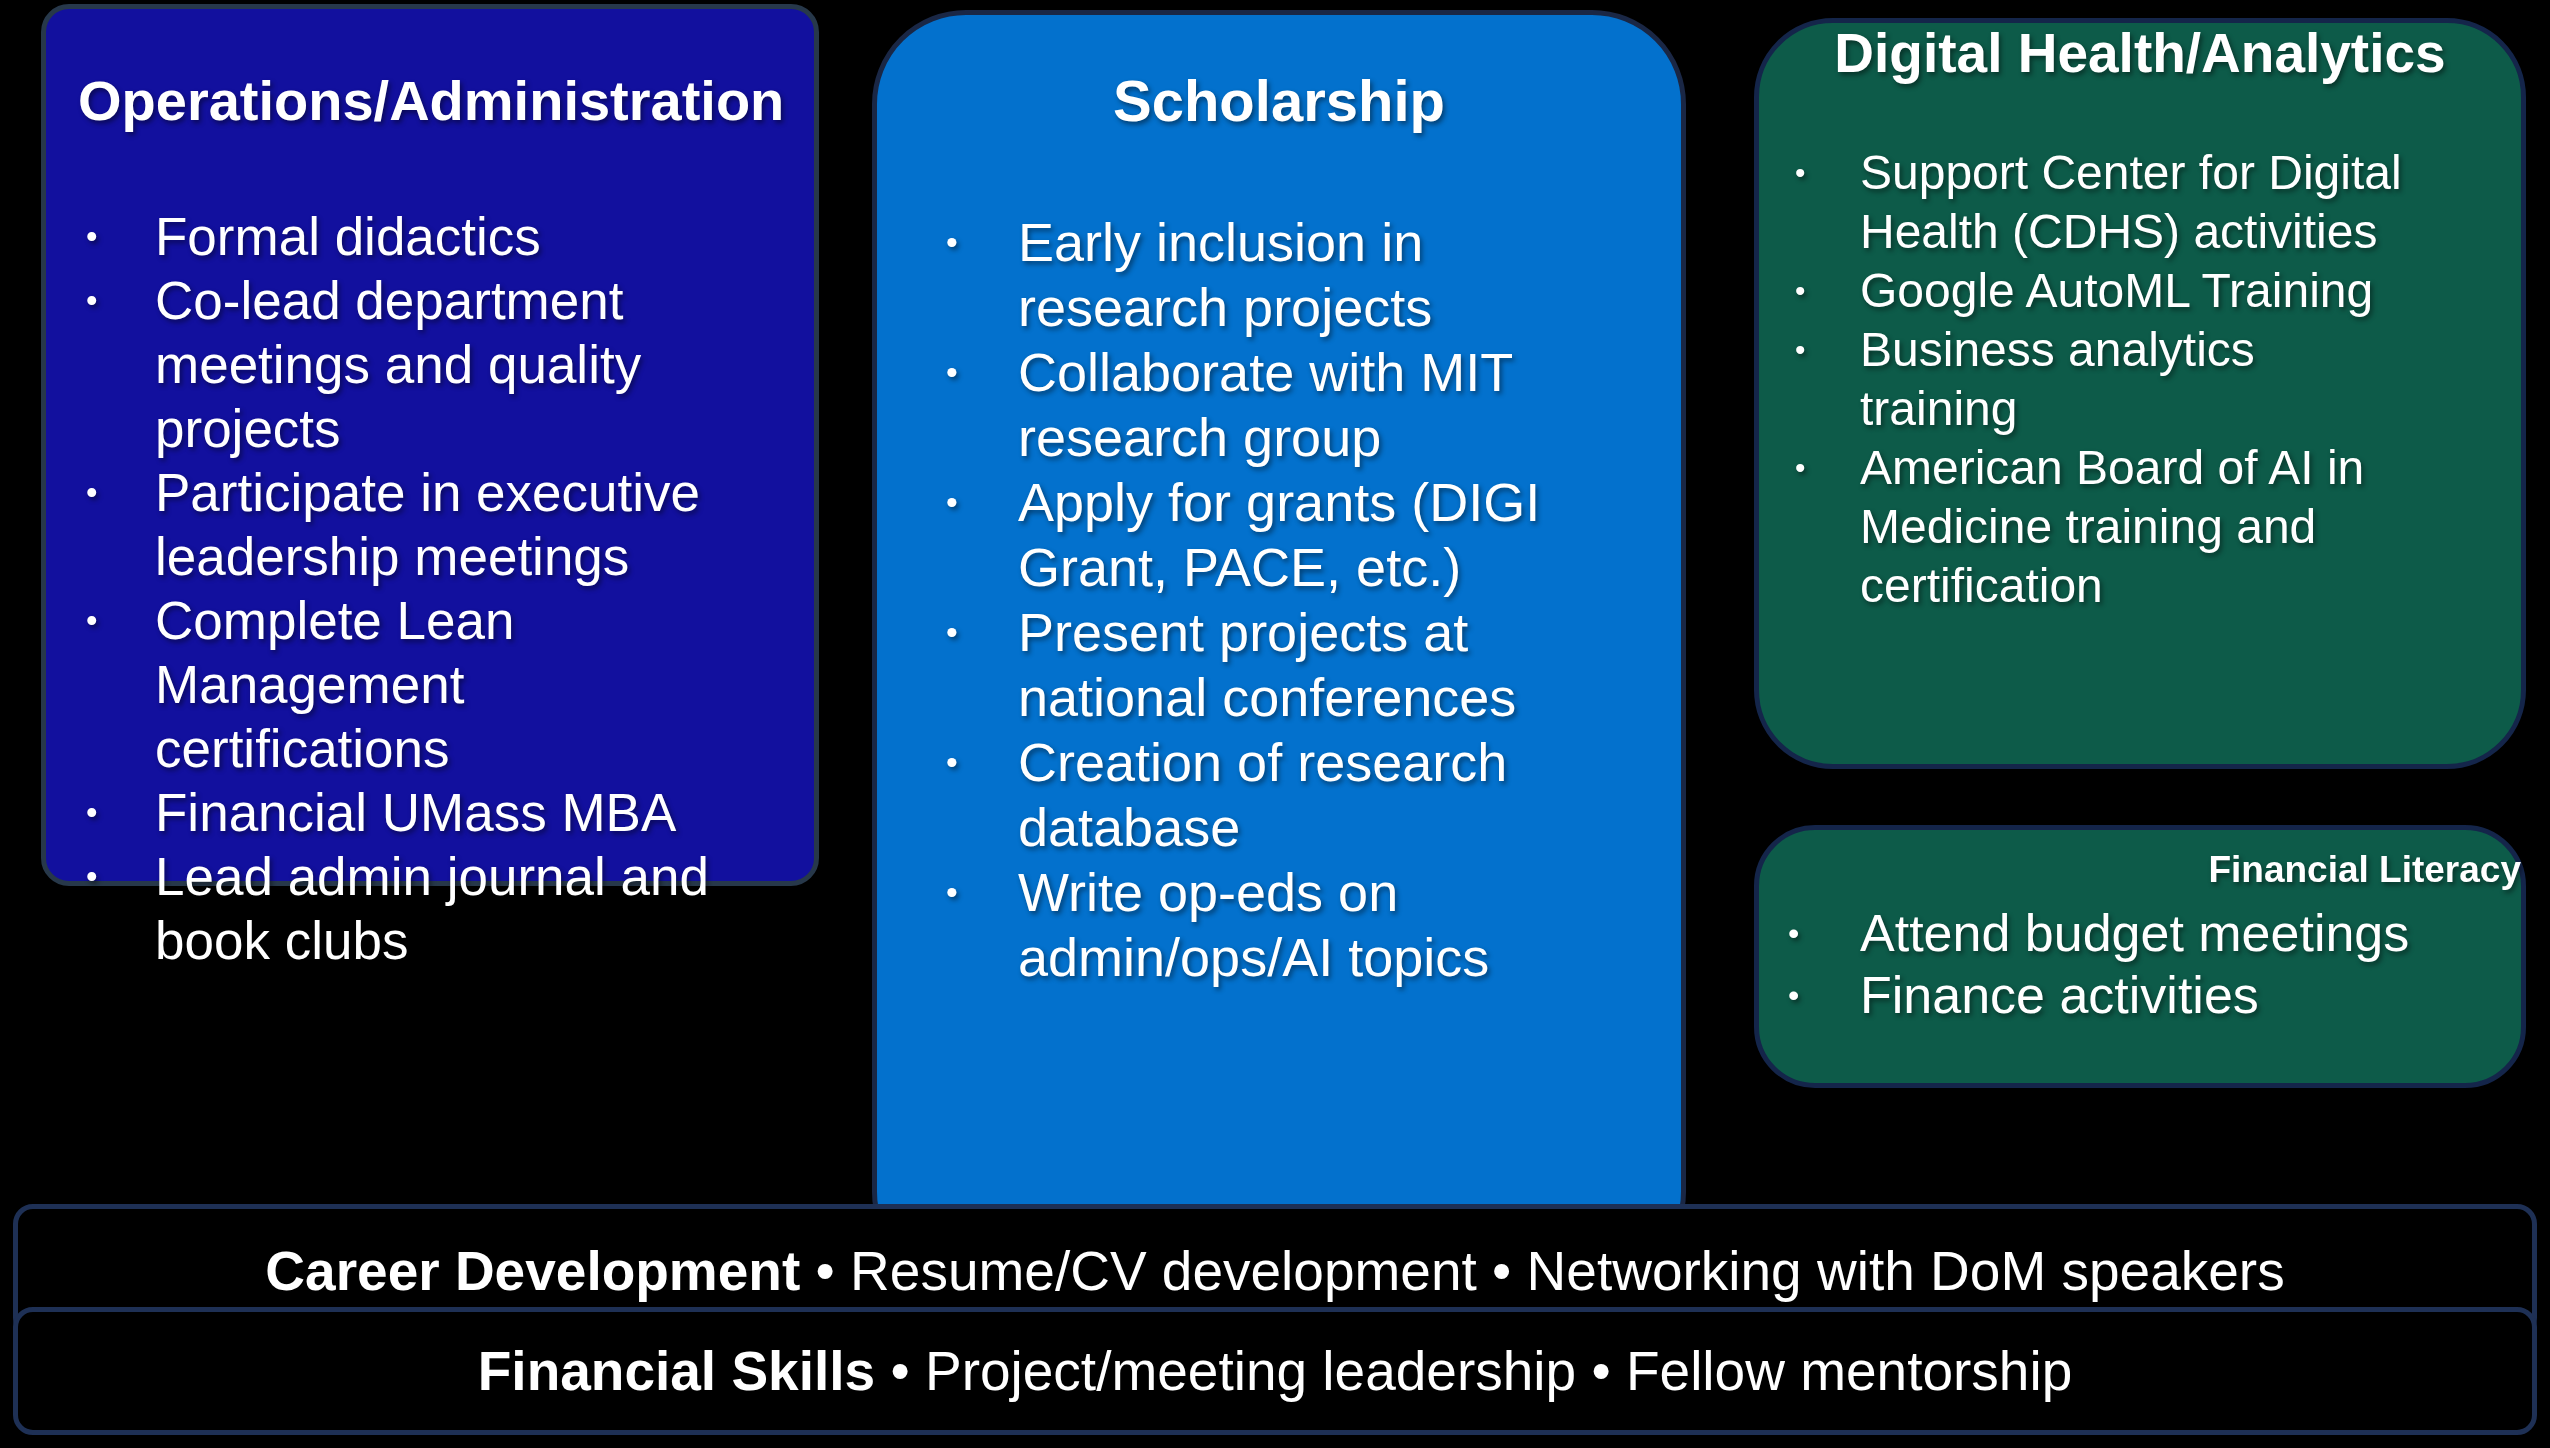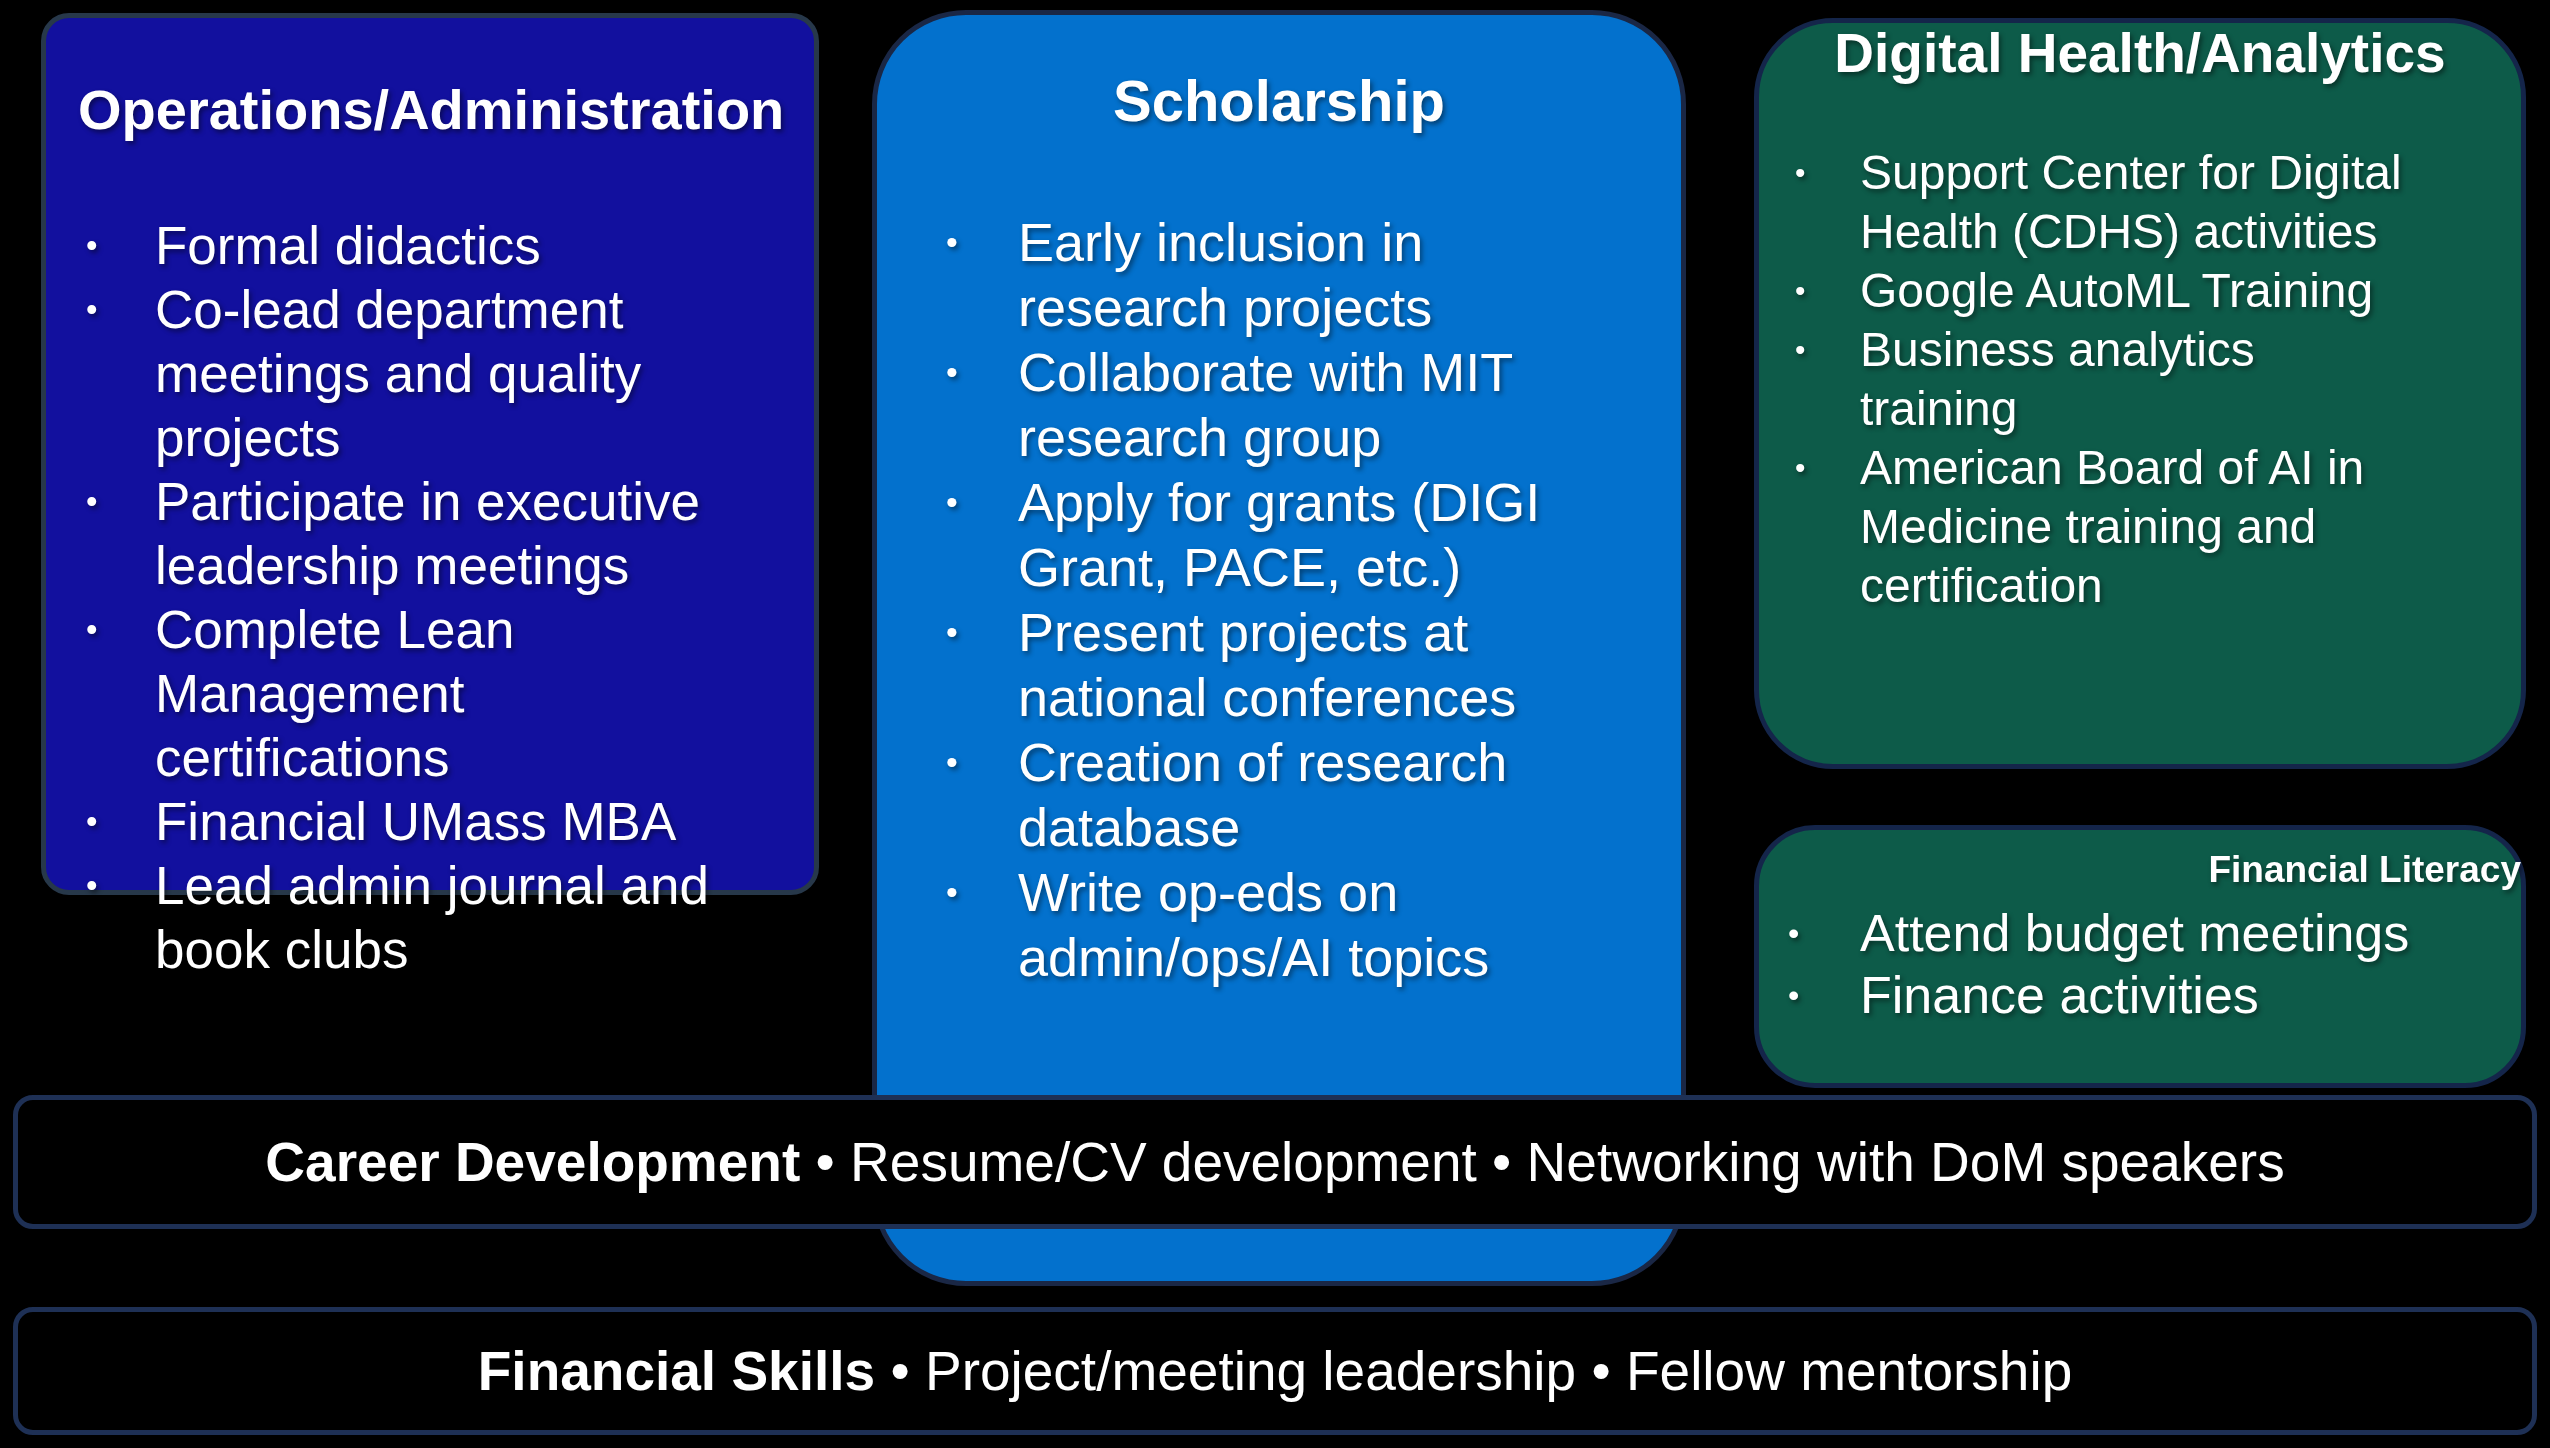--- a/index.html
+++ b/index.html
@@ -18,21 +18,21 @@
   .card-list {
     list-style:none; margin:0; padding:0;
     text-shadow:2.2px 2.9px 5px rgba(0,0,0,0.45);
   }
   .card-list li { display:grid; align-items:start; }
   .bullet { font-size:0.62em; line-height:inherit; }
   .item-text { white-space:pre-line; }
 
   
   #card-operations {
-    left:41px; top:13px; width:778px; height:882px;
+    left:41px; top:4px; width:778px; height:882px;
     border-radius:28px; border-color:#27384a; background:#12109e;
   }
   #card-operations .card-title { font-size:56px; text-align:left; padding:61px 7.2px 0 32px; }
   #card-operations .card-list { margin-top:72px; padding:0 7.2px 0 40px; font-size:53px; }
   #card-operations .card-list li { grid-template-columns:69px 1fr; line-height:64px; }
 
   
   #card-scholarship {
     left:872px; top:10px; width:814px; height:1276px;
     border-radius:94px; border-color:#1a2745; background:#0371cd;
@@ -59,21 +59,21 @@
   #card-financial .card-list { margin-top:11.5px; padding:0 7.2px 0 29px; font-size:52px; }
   #card-financial .card-list li { grid-template-columns:72px 1fr; line-height:62px; }
 
   
   .bar {
     position:absolute; box-sizing:border-box; left:13px; width:2524px;
     background:#000000; border:5.8px solid #1e3055; border-radius:20px;
     display:flex; align-items:center; justify-content:center;
     font-size:55px; color:#ffffff; white-space:pre-wrap;
   }
-  #bar-career { top:1095px; height:134px; }
+  #bar-career { top:1204px; height:134px; }
   #bar-leadership { top:1307px; height:128px; }
   .bar .bold { font-weight:bold; }
 </style>
 </head>
 <body>
 
 <div class="canvas">
 
   <div class="card" id="card-operations" style="background-color: rgb(18, 16, 158);">
     <div class="card-title">Operations/Administration</div>

